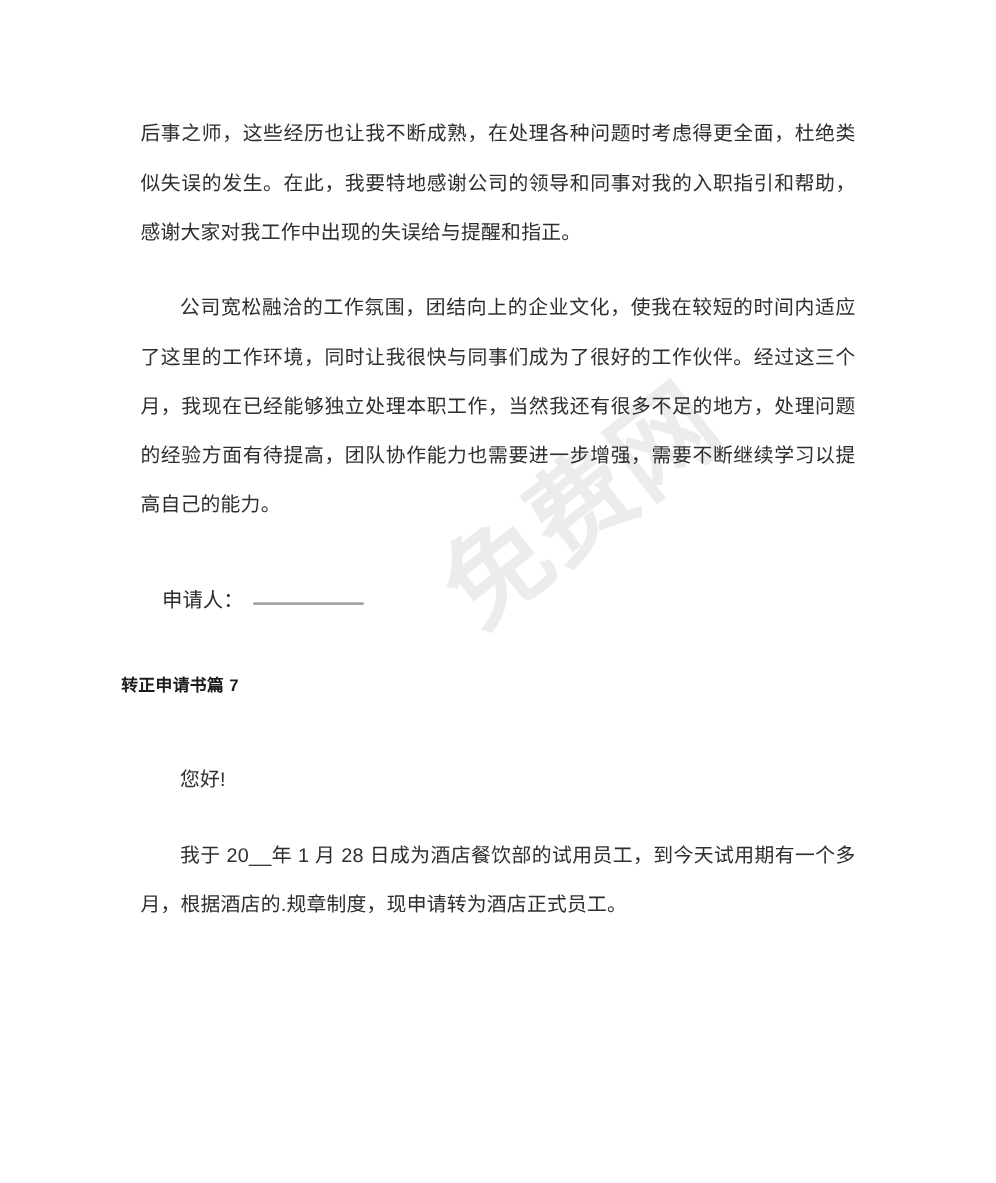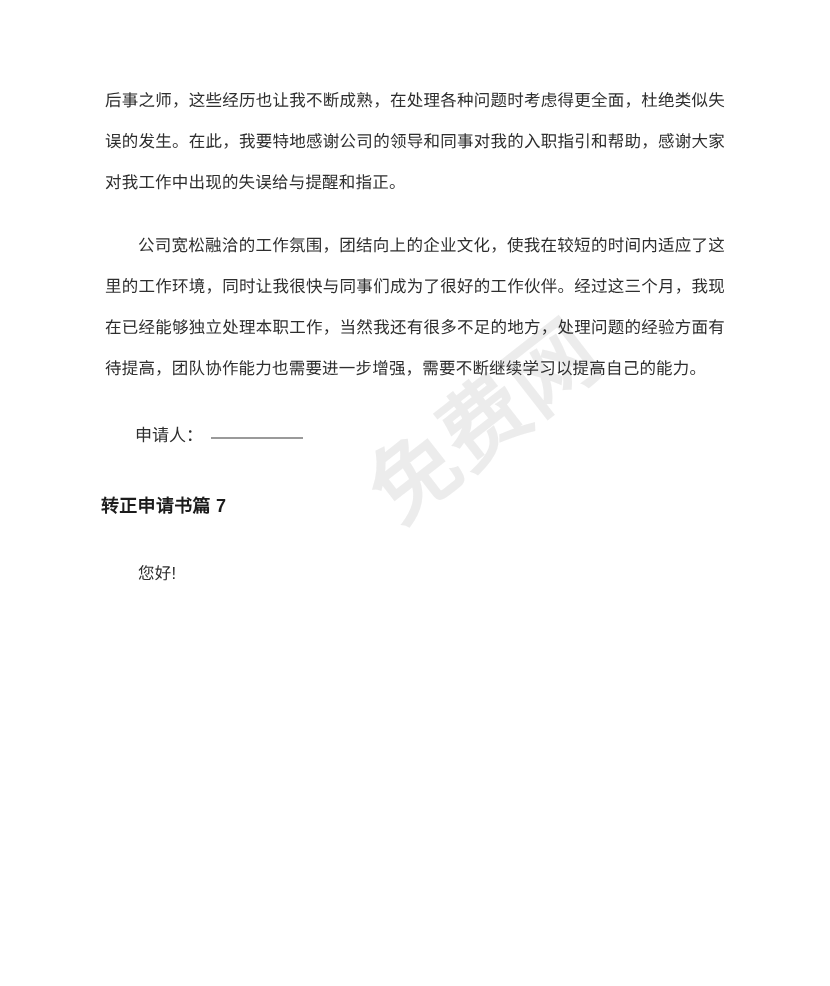--- a/index.html
+++ b/index.html
@@ -54,39 +54,39 @@
 
   .content {
     position: relative;
     z-index: 1;
     padding: 0 101px;
   }
 
   .spacer-top { height: 76px; }
 
   p.para {
-    margin: 4px;
+    margin: 16px;
     font-size: 16.5px;
     line-height: 41px;
     color: #2e2e2e;
     text-align: justify;
     text-justify: inter-ideograph;
     letter-spacing: 0.2px;
     word-break: break-all;
   }
   p.para.indent {
     text-indent: 2em;
   }
   p.para + p.para {
     margin-top: 22px;
   }
 
   h2.section-heading {
     margin: 0;
-    font-size: 18px;
+    font-size: 14px;
     font-weight: 700;
     line-height: 41px;
     color: #1c1c1c;
     letter-spacing: 0.3px;
   }
 
   .heading-gap-before { height: 30px; }
   .heading-gap-after  { height: 22px; }
 
   .signature-line {
@@ -132,15 +132,16 @@
 
     <div class="heading-gap-before"></div>
 
     <h2 class="section-heading">转正申请书篇 7</h2>
 
     <div class="heading-gap-after"></div>
 
 
     <p class="para indent">您好!</p>
 
+    <p class="para indent">我于 20__年 1 月 28 日成为酒店餐饮部的试用员工，到今天试用期有一个多月，根据酒店的.规章制度，现申请转为酒店正式员工。</p>
 
   </div>
 </div>
 
 </body></html>

